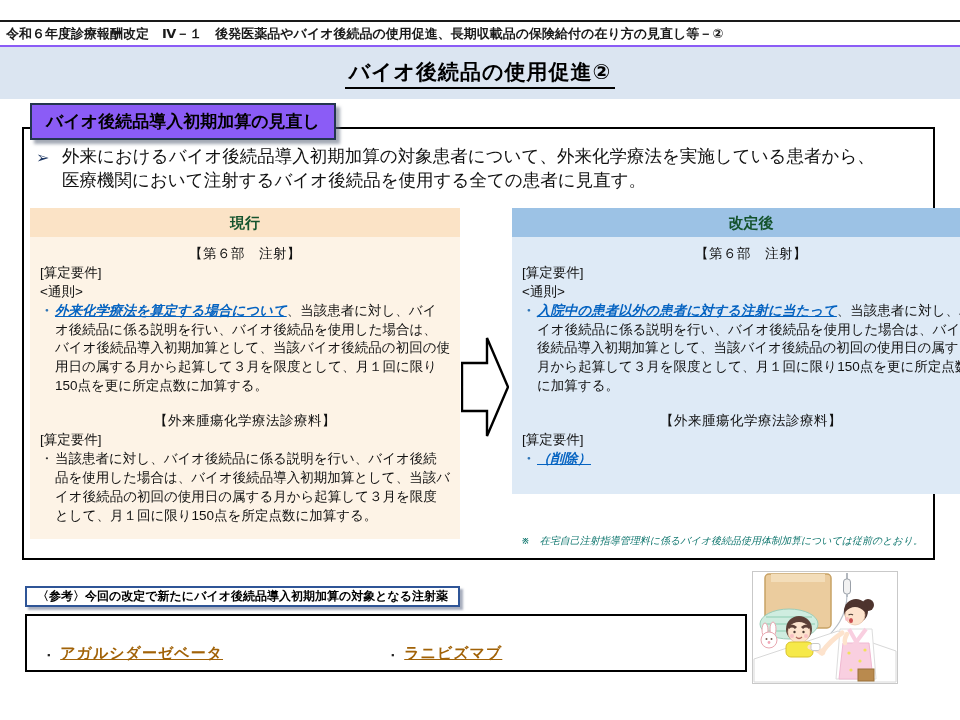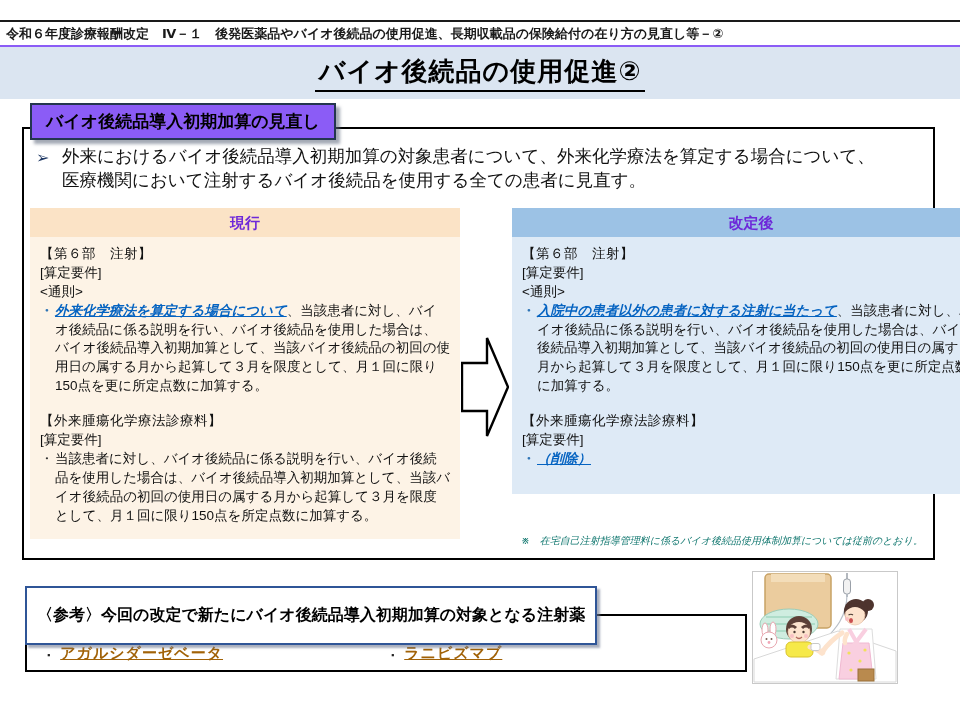--- a/index.html
+++ b/index.html
@@ -9,67 +9,67 @@
 
   
   .topbar { position: absolute; top: 20px; left: 0; width: 960px;
     border-top: 2px solid #1a1a1a; border-bottom: 2px solid #8b5cf6;
     padding: 3px 8px 3px 6px; background: #fff; }
   .breadcrumb { font-size: 13px; line-height: 17px; font-weight: bold; color: #1a1a1a; letter-spacing: 0px; }
 
   
   .title-band { position: absolute; top: 47px; left: 0; width: 960px; height: 52px;
     background: #DBE5F1; display: flex; align-items: center; justify-content: center; }
-  .page-title { font-size: 26px; font-weight: bold; color: #000;
+  .page-title { font-size: 21px; font-weight: bold; color: #000;
     border-bottom: 2.5px solid #000; padding: 0 4px 1px 4px; letter-spacing: 1px; }
 
   
   .label-box { position: absolute; top: 103px; left: 30px; z-index: 3;
     background: #8b5cf6; border: 2px solid #24364F;
     box-shadow: 4px 4px 3px rgba(90,100,120,0.55);
     font-size: 17px; font-weight: bold; padding: 5px 14px; color: #000; }
 
   
   .main-box { position: absolute; top: 127px; left: 22px; width: 913px; height: 433px;
     border: 2px solid #000; background: #fff; z-index: 1; }
   .lead { display: flex; margin: 16px 52px 0 12px; font-size: 17.5px; line-height: 1.35; }
   .lead-marker { flex: 0 0 26px; color: #1F3864; font-size: 16px; padding-top: 2px; }
   .lead-text { flex: 1; color: #111; }
 
   
   .col { position: absolute; top: 79px; }
   .col-before { left: 6px;  width: 430px; }
   .col-after  { left: 488px; width: 478px; }
   .col-header { height: 29px; line-height: 29px; text-align: center;
-    font-size: 15px; font-weight: bold; color: #6d28d9; }
+    font-size: 15px; font-weight: bold; color: #14532d; }
   .before-header { background: #FBE3C6; }
   .after-header  { background: #9CC2E5; }
   .col-body { padding: 8px 10px 14px 10px; font-size: 13.5px; line-height: 1.4; min-height: 257px; }
   .before-body { background: #FDF3E6; }
   .after-body  { background: #DEEAF6; }
   .col-body p { margin: 0; }
-  .part { letter-spacing: 0.5px; }
+  .part { letter-spacing: 0.5px; text-align: center; }
   .gap { margin-top: 16px !important; }
   .bullet { display: flex; }
   .dot { flex: 0 0 15px; color: #333; }
   .dot.blue { color: #2E74B5; font-weight: bold; }
   .btext { flex: 1; }
   .rev { color: #0563C1; font-weight: bold; text-decoration: underline; font-style: italic; }
 
   
   .arrow { position: absolute; top: 205px; left: 437px; width: 48px; height: 106px; }
 
   
   .note { position: absolute; right: 10px; bottom: 10px; font-size: 10px; color: #0f766e; font-style: italic; }
 
   
   .ref-header { position: absolute; top: 586px; left: 25px; z-index: 3;
     background: #fff; border: 2px solid #2F5597;
     box-shadow: 3px 3px 2px rgba(110,120,145,0.6);
-    font-size: 16px; font-weight: bold; padding: 17px 10px; color: #000; }
+    font-size: 12px; font-weight: bold; padding: 0 10px; color: #000; }
   .ref-body { position: absolute; top: 614px; left: 25px; width: 722px; height: 58px;
     border: 2px solid #000; background: #fff; z-index: 1; }
   .ref-item { position: absolute; top: 28px; display: flex; align-items: baseline; font-size: 15px; }
   .ref-item-1 { left: 20px; }
   .ref-item-2 { left: 364px; }
   .sq { font-size: 9px; color: #222; margin-right: 10px; }
   .drug { color: #a16207; font-weight: bold; text-decoration: underline; letter-spacing: 1px; }
 
   
   .illust { position: absolute; top: 571px; left: 752px; width: 146px; height: 113px; }
@@ -86,21 +86,21 @@
   <div class="title-band">
     <span class="page-title">バイオ後続品の使用促進②</span>
   </div>
 
   <div class="label-box">バイオ後続品導入初期加算の見直し</div>
 
   <div class="main-box">
 
     <div class="lead">
       <span class="lead-marker">➢</span>
-      <span class="lead-text">外来におけるバイオ後続品導入初期加算の対象患者について、外来化学療法を算定する場合について、医療機関において注射するバイオ後続品を使用する全ての患者に見直す。</span>
+      <span class="lead-text">外来におけるバイオ後続品導入初期加算の対象患者について、外来化学療法を実施している患者から、医療機関において注射するバイオ後続品を使用する全ての患者に見直す。</span>
     </div>
 
     <div class="col col-before">
       <div class="col-header before-header">現行</div>
       <div class="col-body before-body">
         <p class="part">【第６部　注射】</p>
         <p>[算定要件]</p>
         <p>&lt;通則&gt;</p>
         <div class="bullet">
           <span class="dot blue">・</span>

